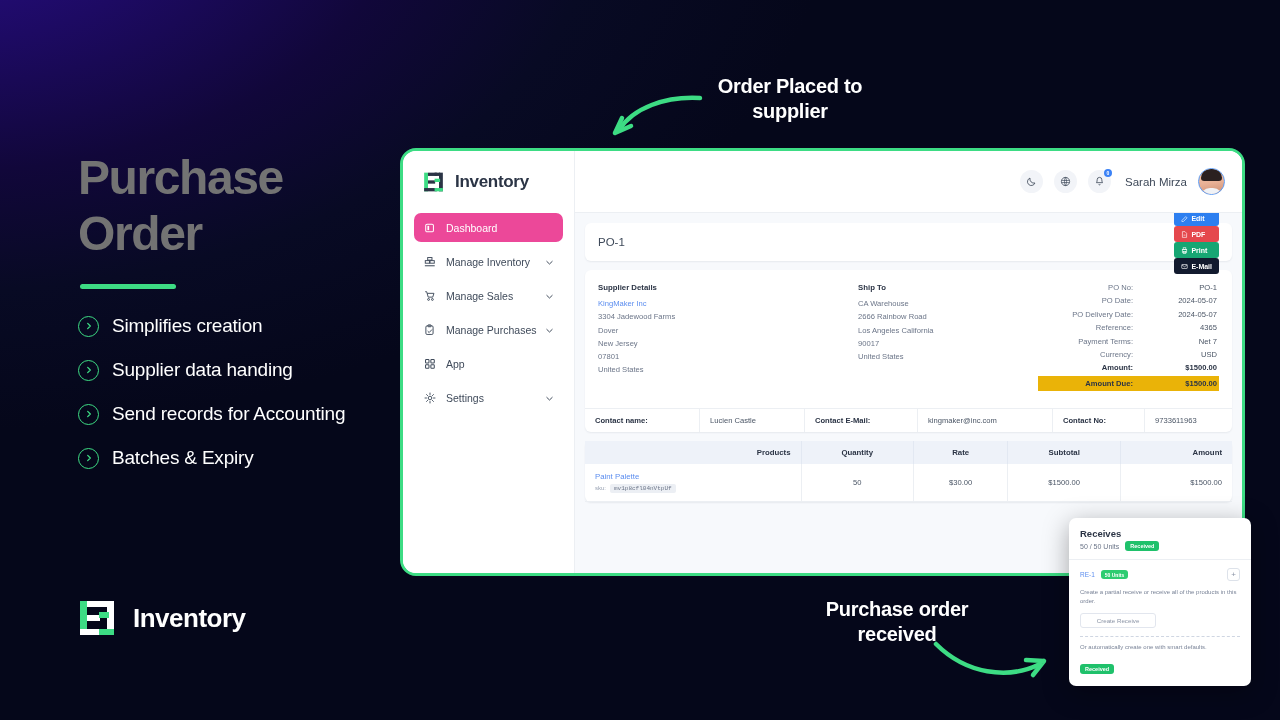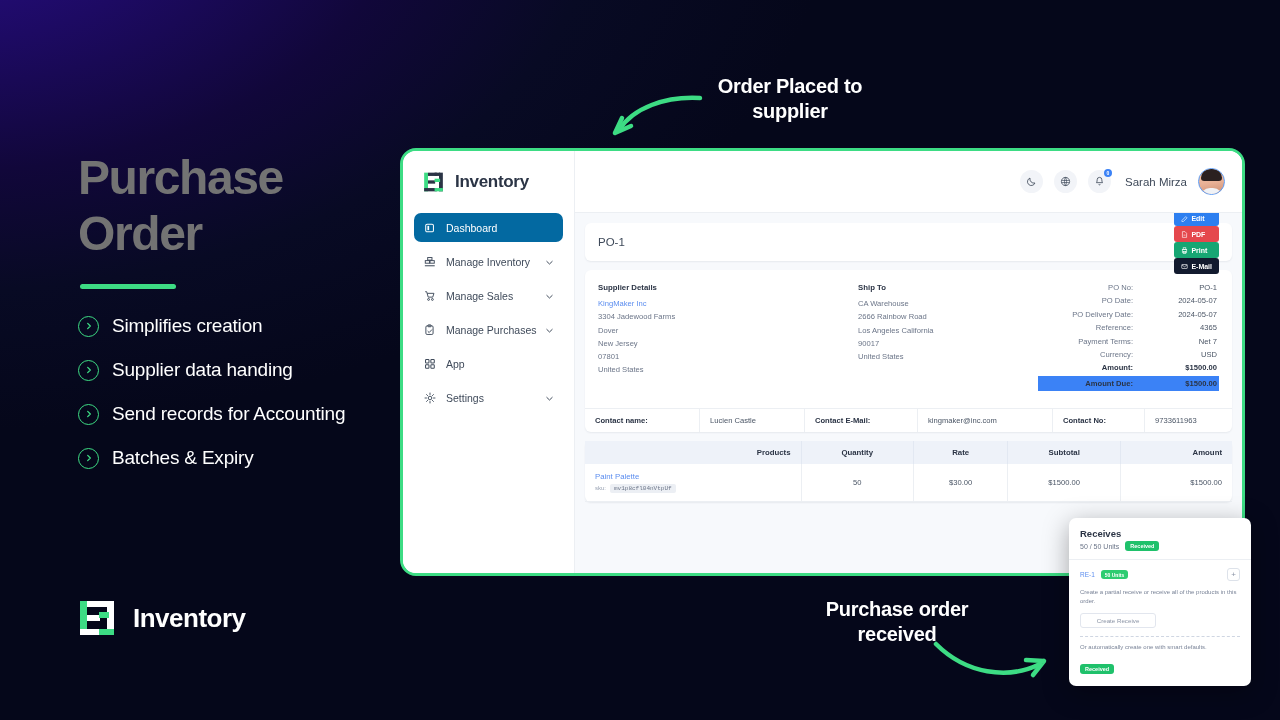--- a/index.html
+++ b/index.html
@@ -49,21 +49,21 @@
   #app {
     position: absolute; left: 400px; top: 148px; width: 845px; height: 428px;
     border: 3px solid #3ddc84; border-radius: 16px; background: #ffffff;
     overflow: hidden; display: flex;
   }
   
   #sidebar { width: 172px; flex: 0 0 172px; background: #ffffff; border-right: 1px solid #eceff3; padding: 0 11px; }
   #side-logo { display: flex; align-items: center; gap: 11px; height: 62px; padding-left: 9px; }
   #side-logo-tx { color: #2b3445; font-size: 17px; font-weight: 700; letter-spacing: -0.3px; }
   .nav { display: flex; align-items: center; height: 29px; border-radius: 7px; padding: 0 9px; gap: 9px; margin-bottom: 5px; }
-  .nav.active { background: #0369a1; }
+  .nav.active { background: #ec4899; }
   .nav.active .nav-tx { color: #ffffff; }
   .nav-ic { width: 14px; flex: 0 0 14px; display: flex; align-items: center; justify-content: center; }
   .nav-tx { color: #3f4a5a; font-size: 10.5px; font-weight: 500; flex: 1; white-space: nowrap; }
   .nav-ch { width: 9px; flex: 0 0 9px; }
 
   
   #main { flex: 1; background: #f7f9fc; display: flex; flex-direction: column; min-width: 0; }
   #topbar {
     height: 62px; background: #fff; border-bottom: 1px solid #eceff3;
     display: flex; align-items: center; justify-content: flex-end; padding-right: 17px; gap: 11px;
@@ -107,21 +107,21 @@
   .col { font-size: 7.6px; color: #6b7588; line-height: 13.2px; }
   .col-h { font-weight: 700; color: #2b3445; margin-bottom: 3px; font-size: 7.8px; }
   .link { color: #5b8def; }
   #col-sup { width: 260px; }
   #col-ship { width: 180px; }
   #col-meta { flex: 1; }
   .mrow { display: flex; justify-content: flex-end; align-items: center; gap: 24px; height: 13.4px; font-size: 7.6px; }
   .mrow .k { color: #6b7588; text-align: right; }
   .mrow .v { color: #4a5565; width: 62px; text-align: right; }
   .mrow.bold .k, .mrow.bold .v { font-weight: 700; color: #2b3445; }
-  .mrow.due { background: #3b82f6; padding: 2px 0; height: 15px; margin-top: 1px; }
+  .mrow.due { background: #eab308; padding: 2px 0; height: 15px; margin-top: 1px; }
   .mrow.due .k, .mrow.due .v { font-weight: 700; color: #2b3445; }
   .mrow .v { padding-right: 2px; }
 
   
   #contact { display: flex; margin: 7px 0 0; border-top: 1px solid #eceff3; }
   .cc { padding: 7px 10px; font-size: 7.6px; color: #4a5565; border-right: 1px solid #eceff3; }
   .cc:last-child { border-right: none; }
   .cc.lbl { font-weight: 700; color: #2b3445; }
 
   

